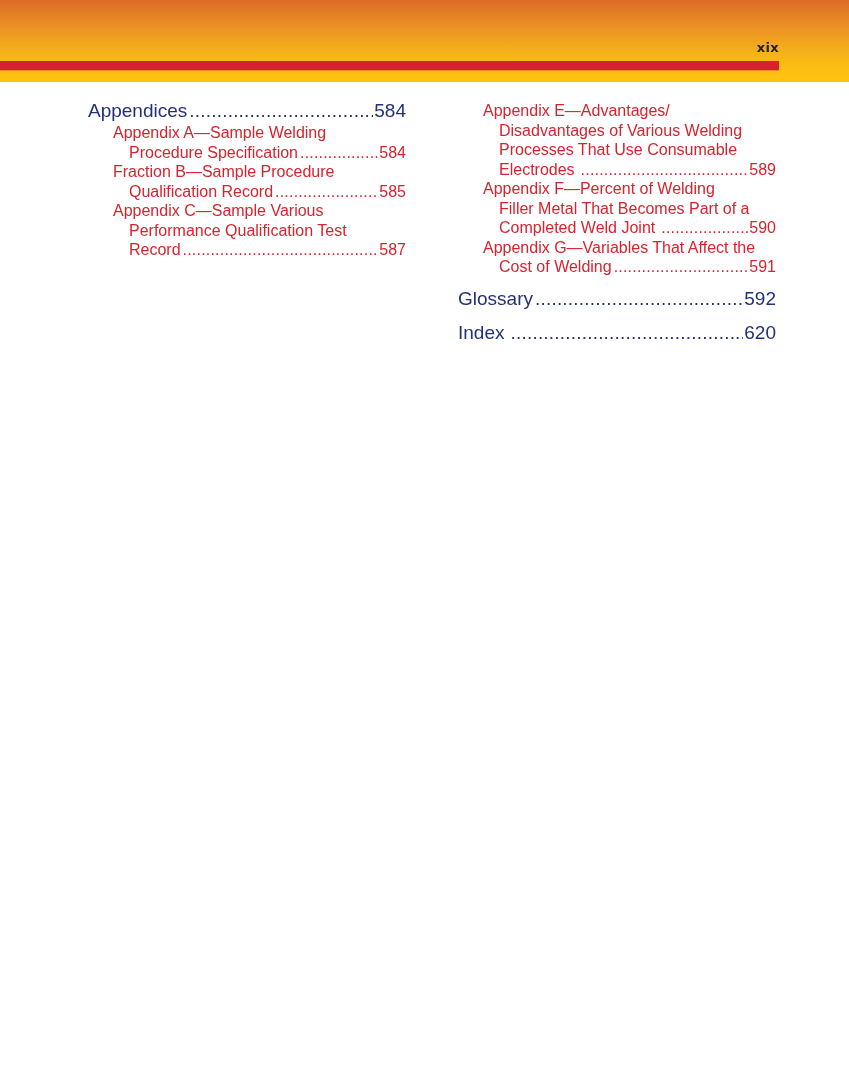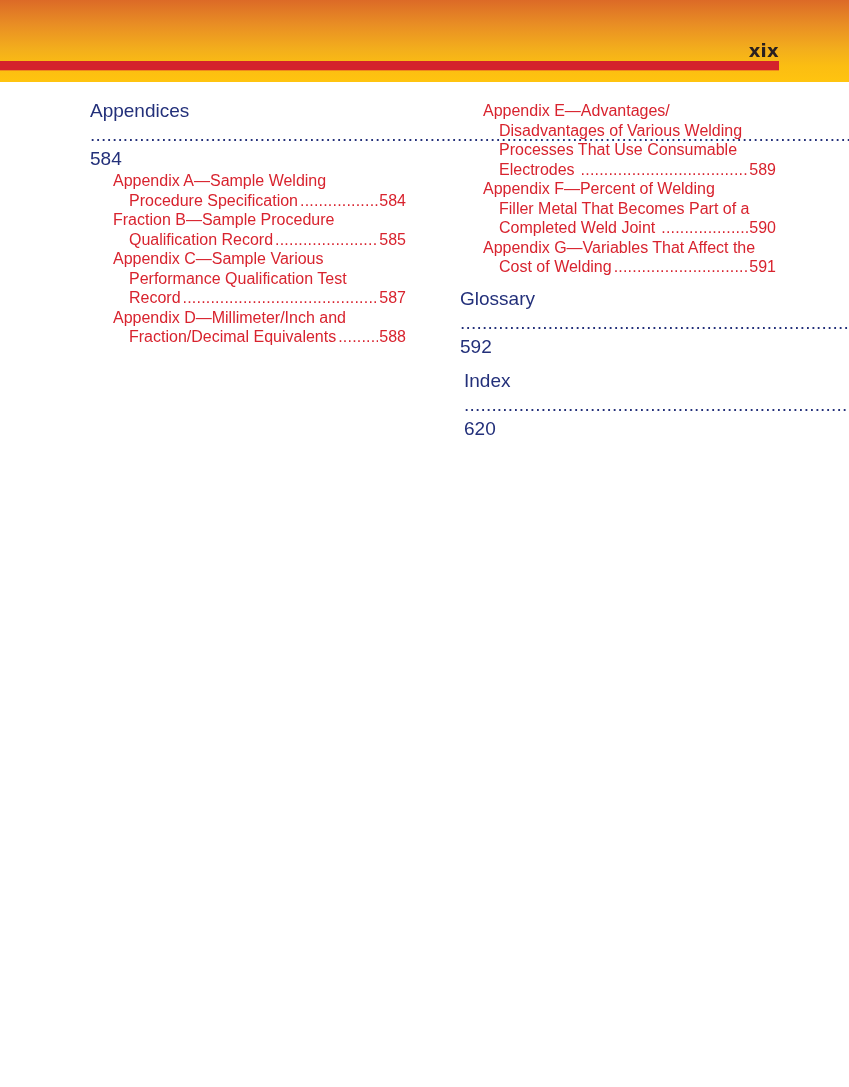--- a/index.html
+++ b/index.html
@@ -11,30 +11,30 @@
     position: absolute; left: 0; top: 0; width: 849px; height: 82px;
     background: linear-gradient(to bottom, #dc6a27 0%, #e98e24 30%, #f3ae1c 60%, #fbbd12 80%, #ffc40f 100%);
   }
   .stripe {
     position: absolute; left: 0; top: 61px; width: 779px; height: 9px;
     background: #d4232c;
     box-shadow: 0 1px 0 #f08a1c;
   }
   .pagenum {
     position: absolute; right: 70px; top: 40px;
-    font-family: "DejaVu Sans", sans-serif; font-weight: bold; font-size: 18px; color: #2a2020;
+    font-family: "DejaVu Sans", sans-serif; font-weight: bold; font-size: 13px; color: #2a2020;
     letter-spacing: 0.3px;
   }
   .col { position: absolute; top: 99px; }
   .col.left { left: 88px; width: 318px; }
   .col.right { left: 458px; width: 318px; }
 
   .entry { display: flex; align-items: baseline; white-space: nowrap; }
   .main {
-    color: #23307a; font-size: 19px; line-height: 24px; flex-direction: column;
+    color: #23307a; font-size: 19px; line-height: 24px;
   }
   .sub {
     color: #d8232e; font-size: 16px; line-height: 19.5px;
   }
   .indent1 { padding-left: 25px; align-items: center; }
   .indent2 { padding-left: 41px; text-align: center; }
   .right .indent1 { padding-left: 25px; }
   .right .indent2 { padding-left: 41px; }
   .right .main { padding-left: 0; margin-top: 10px; }
 
@@ -92,30 +92,20 @@
     <div class="entry sub indent2">
         <span>Performance Qualification Test</span>
       </div>
     <div class="entry sub indent2">
       <span>Record</span>
       <span class="dots"></span>
       <span class="pg">587</span>
     </div>
   </div>
 
-  <div>
-    <div class="entry sub indent1">
-        <span>Appendix D—Millimeter/Inch and</span>
-      </div>
-    <div class="entry sub indent2">
-      <span>Fraction/Decimal Equivalents</span>
-      <span class="dots"></span>
-      <span class="pg">588</span>
-    </div>
-  </div>
 </div>
 
 <div class="col right" style="top:101px;">
 
   <div>
     <div class="entry sub indent1">
         <span>Appendix E—Advantages/</span>
       </div>
     <div class="entry sub indent2">
         <span>Disadvantages of Various Welding</span>

